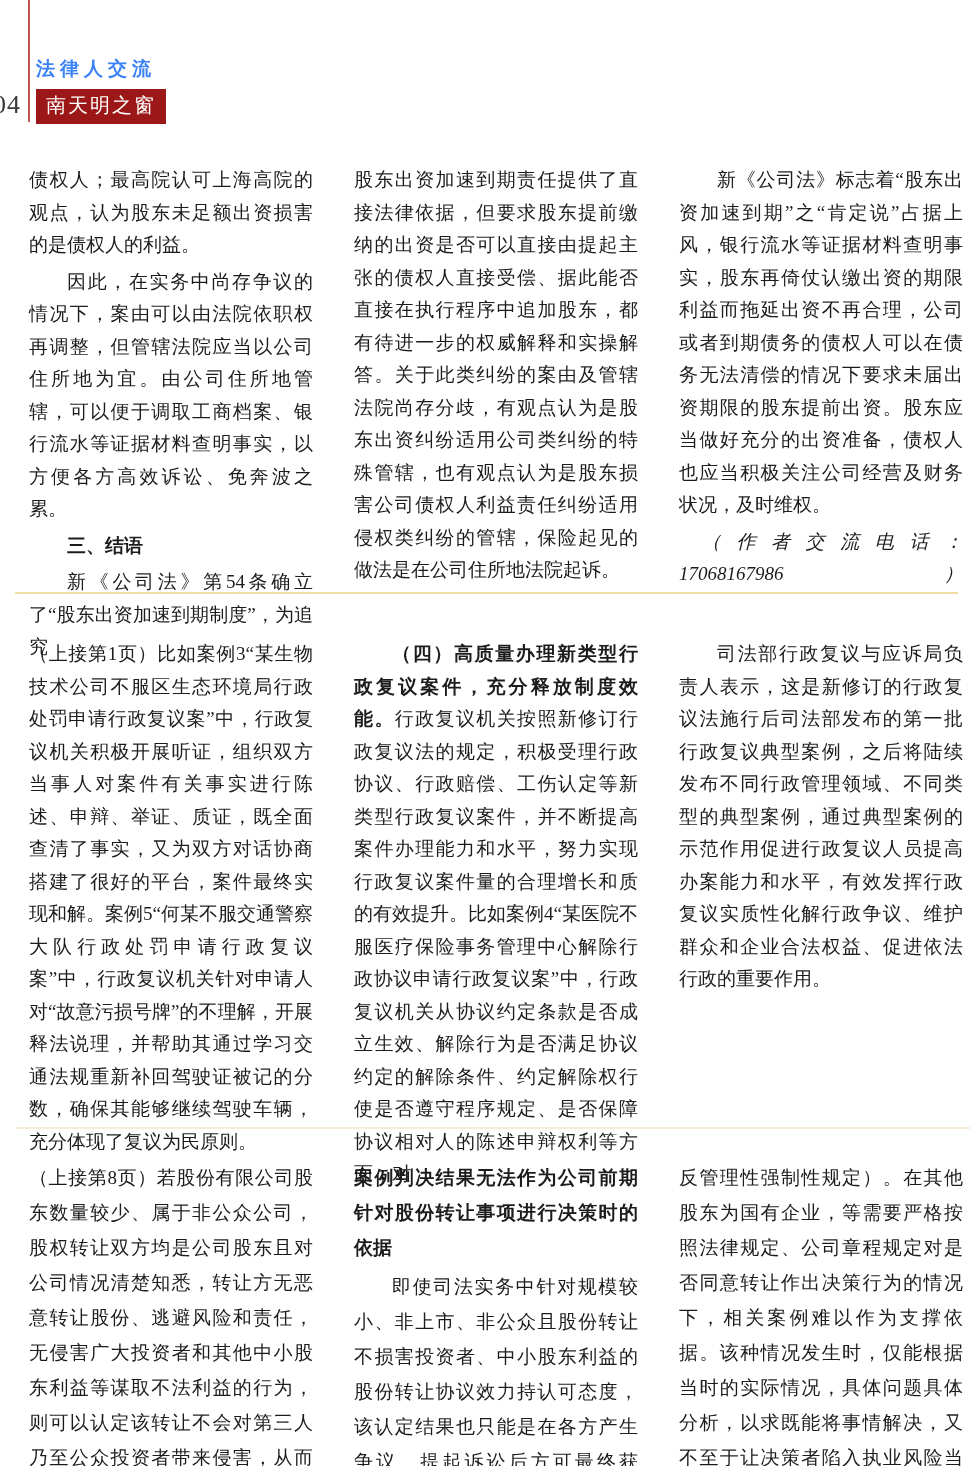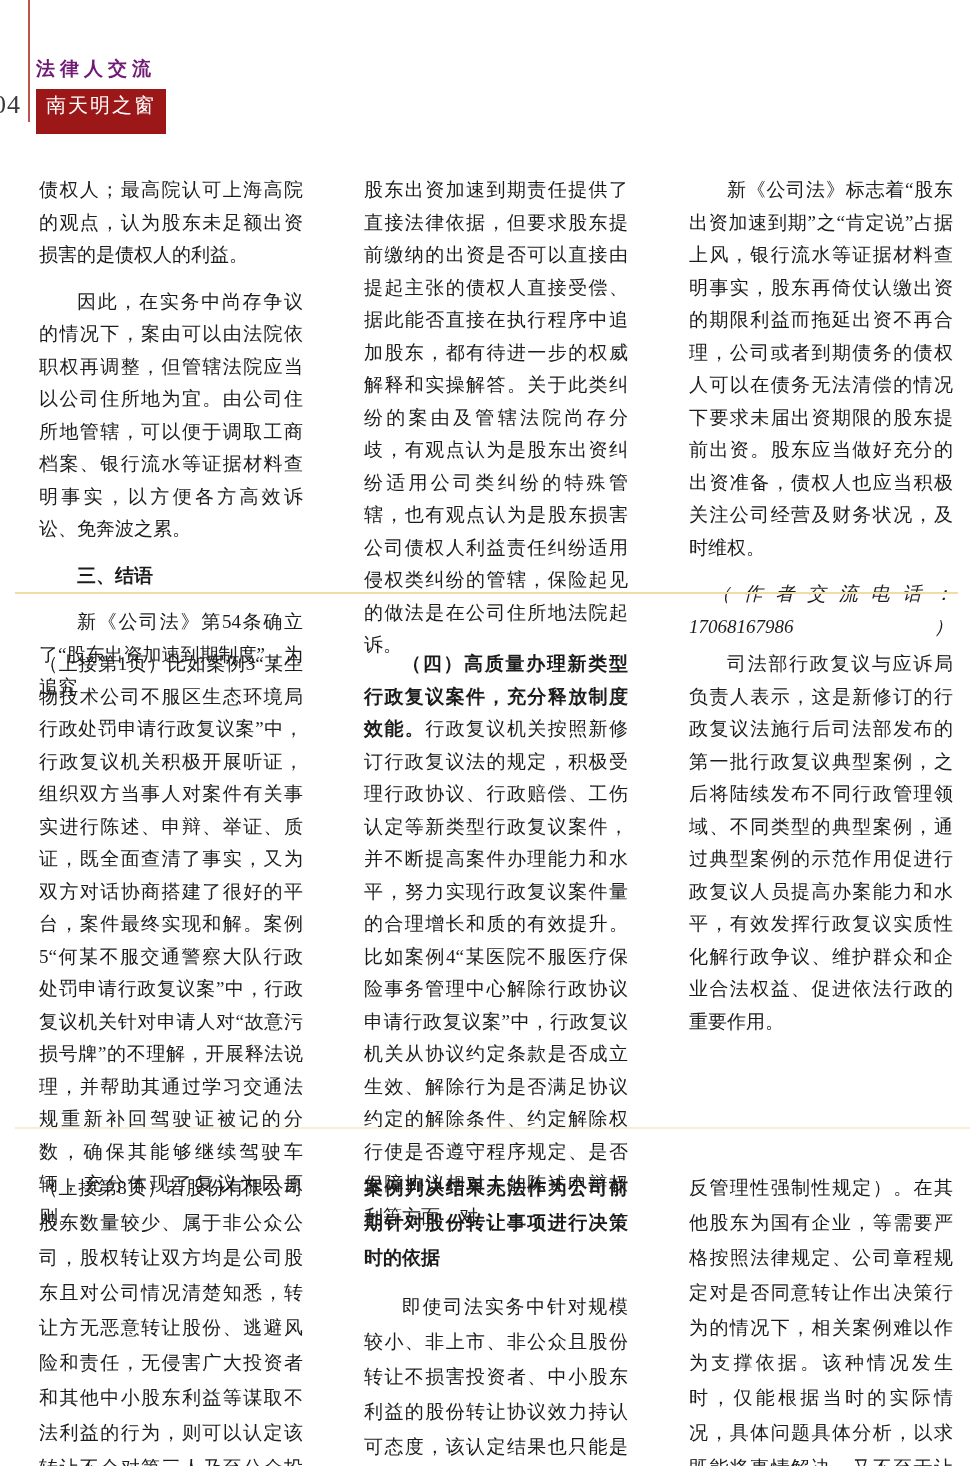--- a/index.html
+++ b/index.html
@@ -16,38 +16,38 @@
     position:absolute;left:-7px;top:90px;
     font-size:26px;color:#3a3a3a;letter-spacing:1px;
   }
   .mast-rule{
     position:absolute;left:28px;top:0;
     width:2px;height:122px;background:#c2524e;
   }
   .mast-title{
     position:absolute;left:36px;top:56px;
     font-family:"Liberation Sans","DejaVu Sans",sans-serif;
-    font-weight:700;font-size:19px;color:#701a75;letter-spacing:5px;
+    font-weight:700;font-size:19px;color:#3b82f6;letter-spacing:5px;
   }
   .mast-badge{
     position:absolute;left:36px;top:89px;
-    height:45px;line-height:33px;padding:0 10px;
+    height:35px;line-height:33px;padding:0 10px;
     background:#9c1818;color:#ffffff;
     font-size:20px;letter-spacing:2px;
   }
   
   .sec{
     position:absolute;left:25px;width:942px;
     display:grid;grid-template-columns:repeat(3,1fr);column-gap:33px;
   }
   .sec-top{top:160px;}
   .sec-mid{top:634px;}
   .sec-bot{top:1156px;}
   .sec p{
-    margin:14px;
+    margin:4px;
     font-size:19px;
     line-height:32.5px;
     text-align:justify;
     text-justify:inter-character;
   }
   .sec-bot p{line-height:35px;}
   .ind{text-indent:2em;}
   .head{
     font-family:"Liberation Sans","DejaVu Sans",sans-serif;
     font-weight:700;

